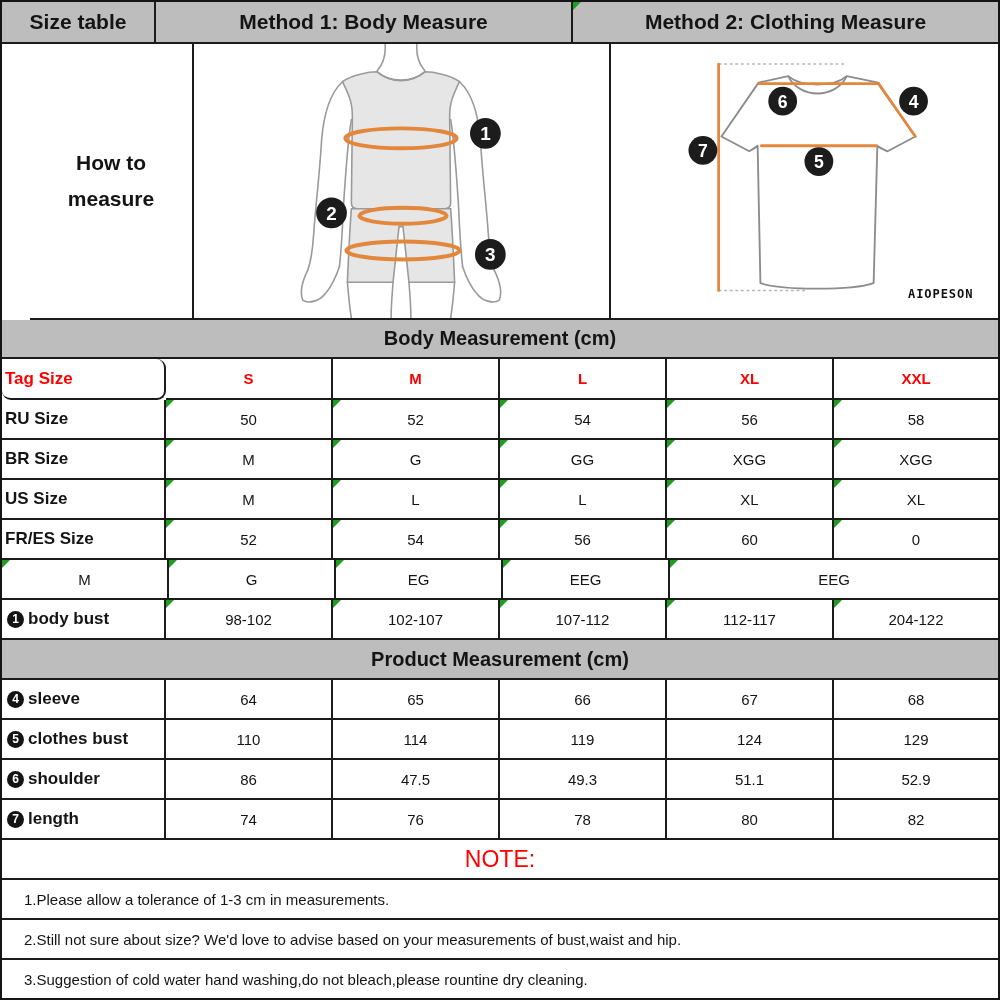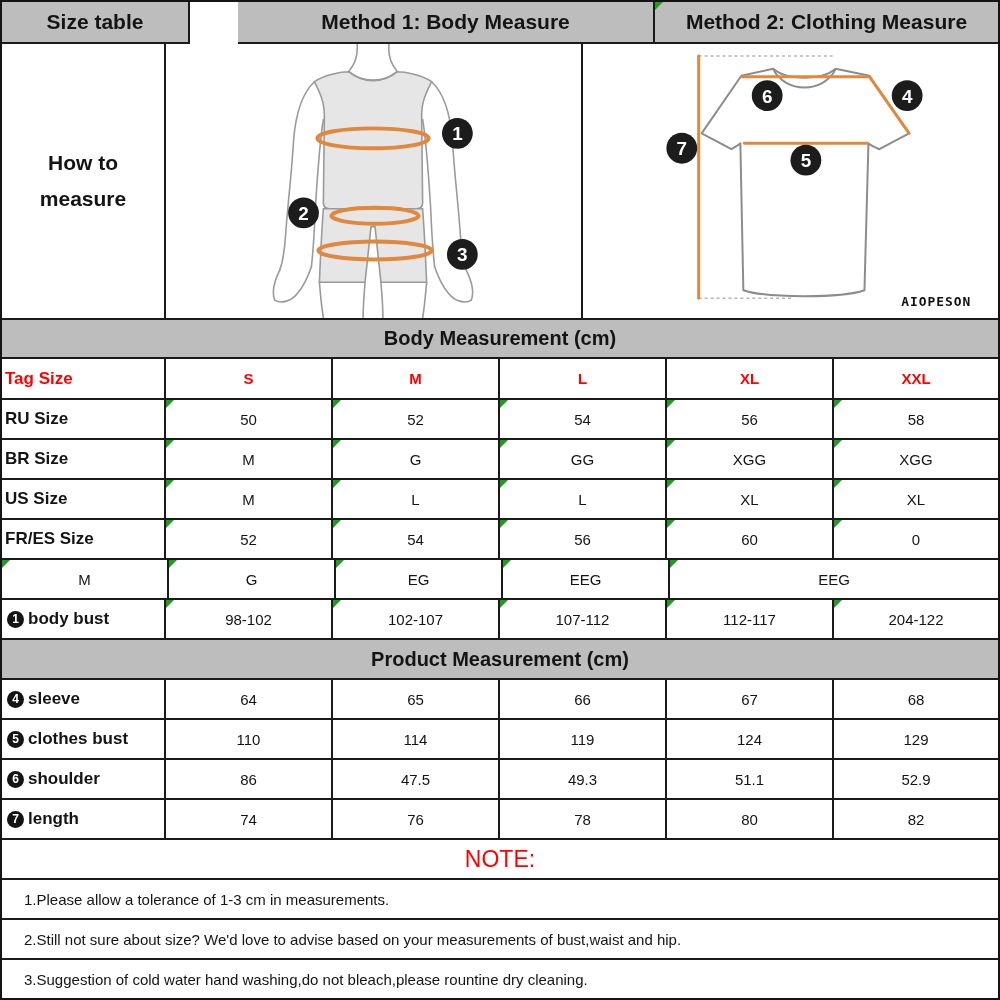--- a/index.html
+++ b/index.html
@@ -19,31 +19,31 @@
   .bB { border-bottom: 2px solid #1b1b1b; }
 
   
   .top-header { display: flex; height: 42px; flex: none; }
   .th-cell {
     background: #bdbdbd;
     font-weight: bold; font-size: 21px;
     display: flex; align-items: center; justify-content: center;
     position: relative;
   }
-  .th-size { width: 188px; }
-  .th-m1 { width: 417px; margin-left: 48px; }
+  .th-size { width: 154px; }
+  .th-m1 { width: 417px; }
   .th-m2 { flex: 1; }
 
   
   .illus-row { display: flex; height: 276px; flex: none; }
   .how-cell {
     width: 164px;
     font-weight: bold; font-size: 21px; line-height: 1.7;
     display: flex; align-items: center; justify-content: center;
-    text-align: center; padding: 0 14px;
+    text-align: center; padding: 0 14px; margin-left: 28px;
   }
   .fig-cell { position: relative; background: #fff; }
   .fig-body { width: 417px; }
   .fig-tee { flex: 1; }
   .fig-cell svg { position: absolute; inset: 0; width: 100%; height: 100%; }
 
   
   .section-title {
     background: #bdbdbd;
     font-weight: bold; font-size: 20px;
@@ -61,21 +61,21 @@
     position: relative; overflow: hidden;
   }
   .lbl {
     width: 164px;
     font-weight: bold; font-size: 17px;
     padding-left: 3px;
   }
   .val { width: 167px; justify-content: center; font-size: 15px; }
   .val.last { flex: 1; width: auto; }
   .tag .lbl, .tag .val { color: #ff0000; font-weight: bold; font-size: 15px; }
-  .tag .lbl { font-size: 17px; }
+  .tag .lbl { font-size: 17px; border-radius: 9px; }
 
   
   .gt {
     position: absolute; top: 0; left: 0;
     width: 0; height: 0;
     border-top: 8px solid #1f9d1f;
     border-right: 8px solid transparent;
   }
 
   

